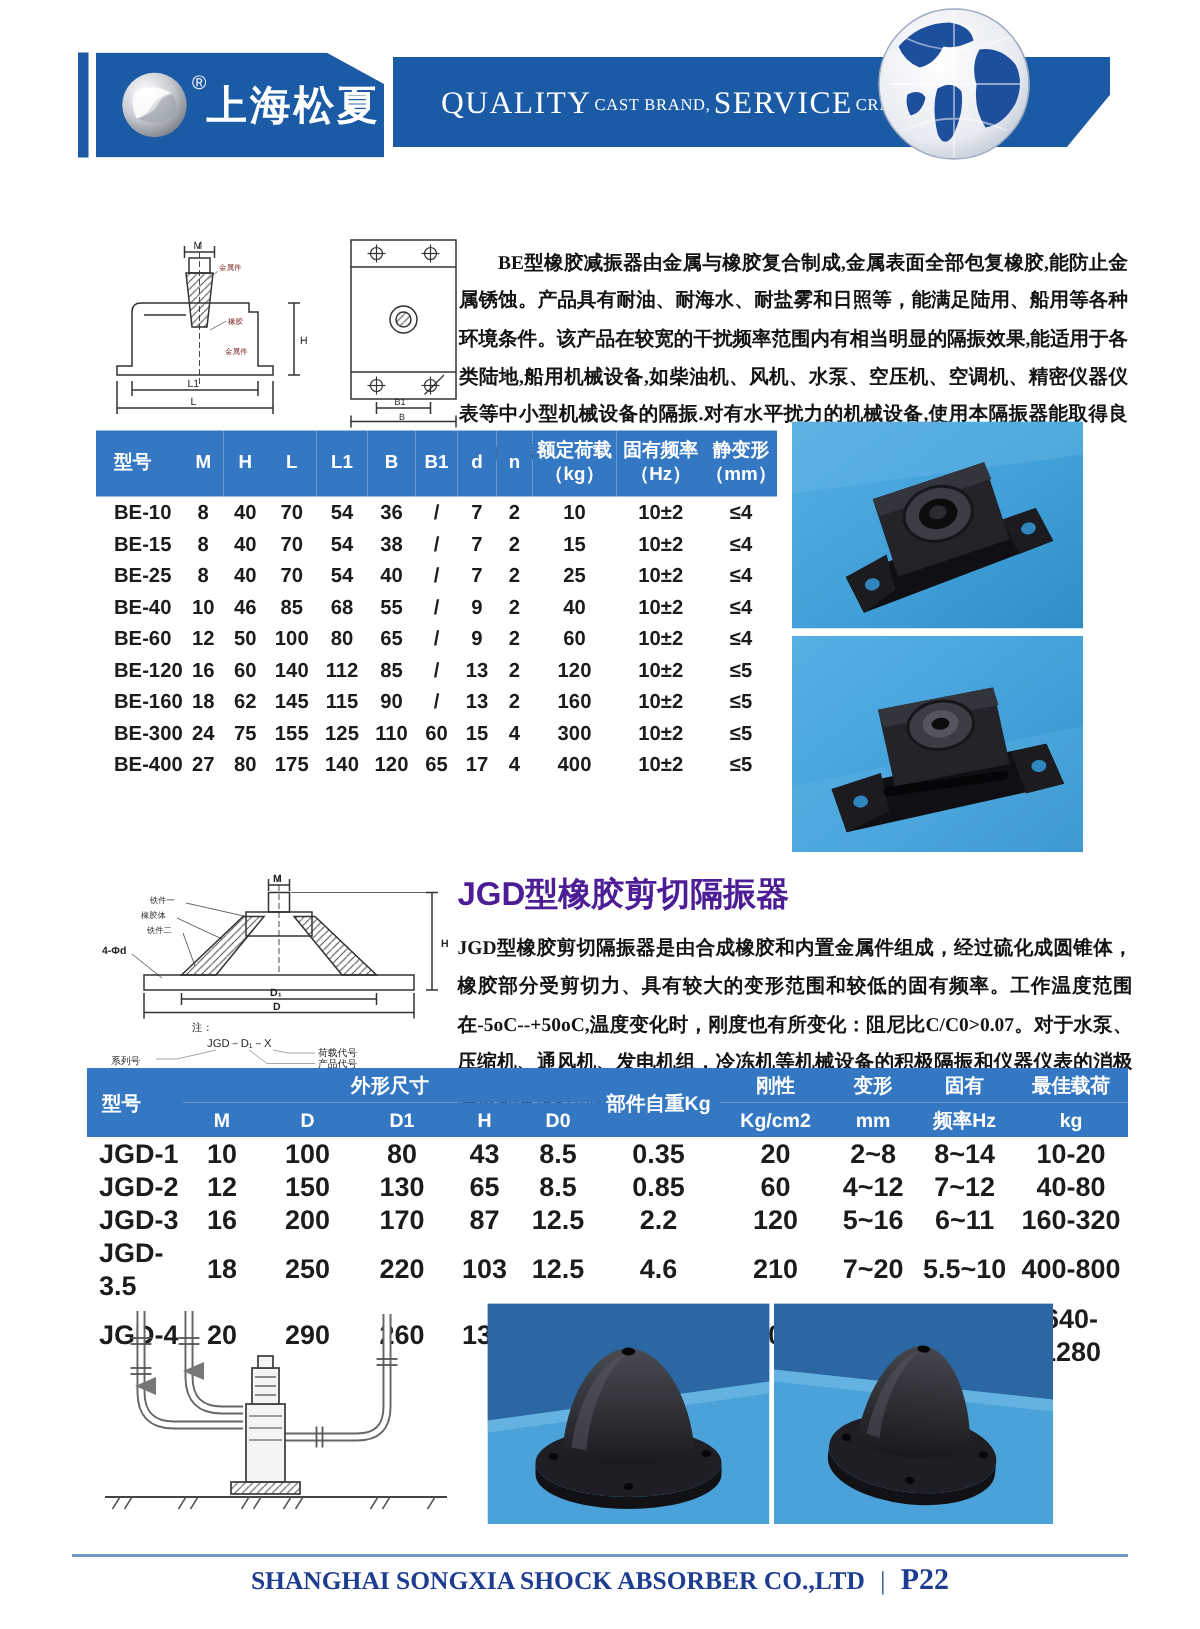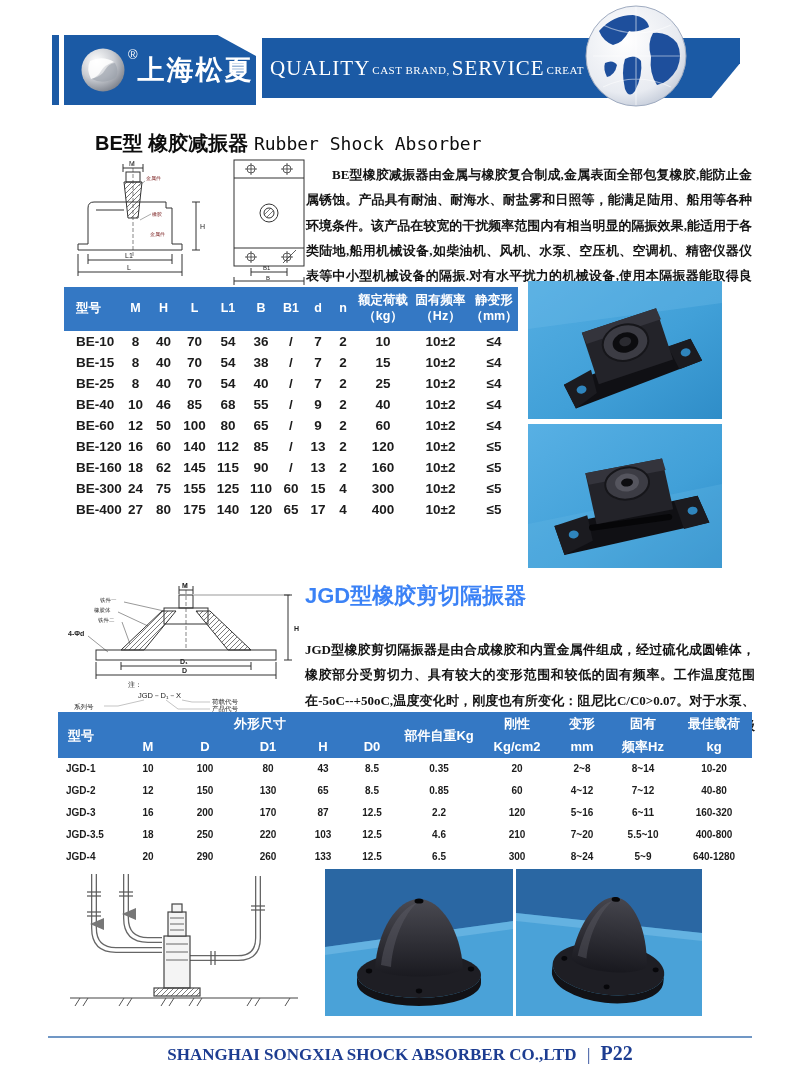--- a/index.html
+++ b/index.html
@@ -9,21 +9,21 @@
   
   .hdr-bar { position:absolute; left:52px; top:35px; width:7px; height:70px; background:#1b5aa5; }
   .logo-box { position:absolute; left:64px; top:35px; width:192px; height:70px; background:#1b5aa5;
               clip-path:polygon(0 0, 80% 0, 100% 30%, 100% 100%, 0 100%);
               display:flex; align-items:center; padding-left:16px; }
   .logo-sphere { width:46px; height:46px; flex:0 0 auto; }
   .logo-reg { color:#ffffff; font-size:13px; position:relative; top:-16px; left:2px; }
   .logo-text { color:#ffffff; font-size:27px; font-weight:bold; letter-spacing:2px; margin-left:2px; }
   .banner { position:absolute; left:262px; top:38px; width:478px; height:60px; background:#1b5aa5;
             clip-path:polygon(0 0, 100% 0, 100% 42%, 94% 100%, 0 100%);
-            display:flex; align-items:center; padding-left:8px;
+            display:flex; align-items:center; padding-left:32px;
             font-family:"Liberation Serif", serif; color:#ffffff; white-space:nowrap; }
   .banner .big { font-size:21px; letter-spacing:1px; }
   .banner .small { font-size:11px; letter-spacing:0.5px; margin:0 2px; position:relative; top:2px; }
   .globe { position:absolute; left:585px; top:3px; width:102px; height:106px; }
 
   
   .be-title { position:absolute; left:95px; top:130px; font-size:20px; color:#0d0d0d; }
   .be-title .zh { font-weight:bold; }
   .be-title .en { font-family:"DejaVu Sans Mono", monospace; font-size:18px; font-weight:normal; }
 
@@ -39,30 +39,30 @@
   .be-table td { font-size:13.5px; font-weight:bold; color:#1c1c1c; text-align:center; height:21px; line-height:21px; }
   .be-table td.model-cell { text-align:left; padding-left:12px; }
 
   .be-photos { position:absolute; left:528px; top:281px; width:194px; }
   .photo { display:block; }
   .photo + .photo { margin-top:5px; }
 
   
   .jgd-drawing { position:absolute; left:66px; top:578px; width:242px; height:134px; }
   .jgd-text { position:absolute; left:305px; top:581px; width:450px; }
-  .jgd-title { font-size:22px; font-weight:bold; color:#3b82f6; margin-bottom:26px; }
+  .jgd-title { font-size:22px; font-weight:bold; color:#4c1d95; margin-bottom:8px; }
   .jgd-desc { font-family:"Liberation Serif", serif; font-weight:bold; font-size:13px; line-height:1.95;
               color:#141414; text-align:justify; }
 
   
   .jgd-table { position:absolute; left:58px; top:712px; width:694px; border-collapse:collapse; table-layout:fixed; }
   .jgd-table th { background:#3478c4; color:#ffffff; font-size:13px; font-weight:bold; text-align:center;
                   height:23px; line-height:23px; vertical-align:middle; }
   .jgd-table th.th-model { text-align:left; padding-left:10px; }
-  .jgd-table td { font-size:10px; font-weight:bold; color:#1c1c1c; text-align:center; height:22px; line-height:22px; }
+  .jgd-table td { font-size:18px; font-weight:bold; color:#1c1c1c; text-align:center; height:22px; line-height:22px; }
   .jgd-table td.model-cell { text-align:left; padding-left:8px; }
 
   
   .pipe-drawing { position:absolute; left:66px; top:866px; width:236px; height:150px; }
   .photo3 { position:absolute; left:325px; top:869px; }
   .photo4 { position:absolute; left:516px; top:869px; }
 
   .footer-line { position:absolute; left:48px; top:1036px; width:704px; height:2px; background:#7097c5; }
   .footer-text { position:absolute; left:0; top:1042px; width:800px; text-align:center;
                  font-family:"Liberation Serif", serif; font-weight:bold; color:#1d3d91; font-size:17px; }
@@ -111,24 +111,20 @@
       </radialGradient>
     </defs>
     <circle cx="51" cy="53" r="50" fill="url(#glb)" stroke="#9fabc0" stroke-width="1"></circle>
     <path d="M14,28 Q28,12 48,12 Q62,14 64,24 Q52,30 44,28 Q38,40 28,42 Q18,38 14,28 Z" fill="#1e4f9c"></path>
     <path d="M40,56 Q50,50 56,58 Q58,72 50,88 Q44,96 40,86 Q36,68 40,56 Z" fill="#1e4f9c"></path>
     <path d="M68,30 Q82,28 92,40 Q98,52 92,66 Q84,80 72,82 Q64,70 66,54 Q62,40 68,30 Z" fill="#1e4f9c"></path>
     <path d="M20,60 Q28,56 32,62 Q30,72 22,74 Q18,66 20,60 Z" fill="#1e4f9c"></path>
     <path d="M8,53 H96 M51,4 V102 M18,22 Q51,38 86,22 M18,84 Q51,68 86,84" stroke="#ffffff" stroke-width="1.2" fill="none" opacity="0.5"></path>
   </svg>
 
-  <div class="be-title">
-    <span class="zh">BE型 橡胶减振器</span>
-    <span class="en">Rubber Shock Absorber</span>
-  </div>
 
   <svg class="be-drawing" viewBox="0 0 248 128">
     <defs>
       <pattern id="hatch1" patternUnits="userSpaceOnUse" width="5" height="5">
         <path d="M0,5 L5,0" stroke="#444" stroke-width="0.7"></path>
       </pattern>
     </defs>
 
     <g stroke="#333" stroke-width="1" fill="none">
       <line x1="57" y1="10" x2="77" y2="10"></line>

